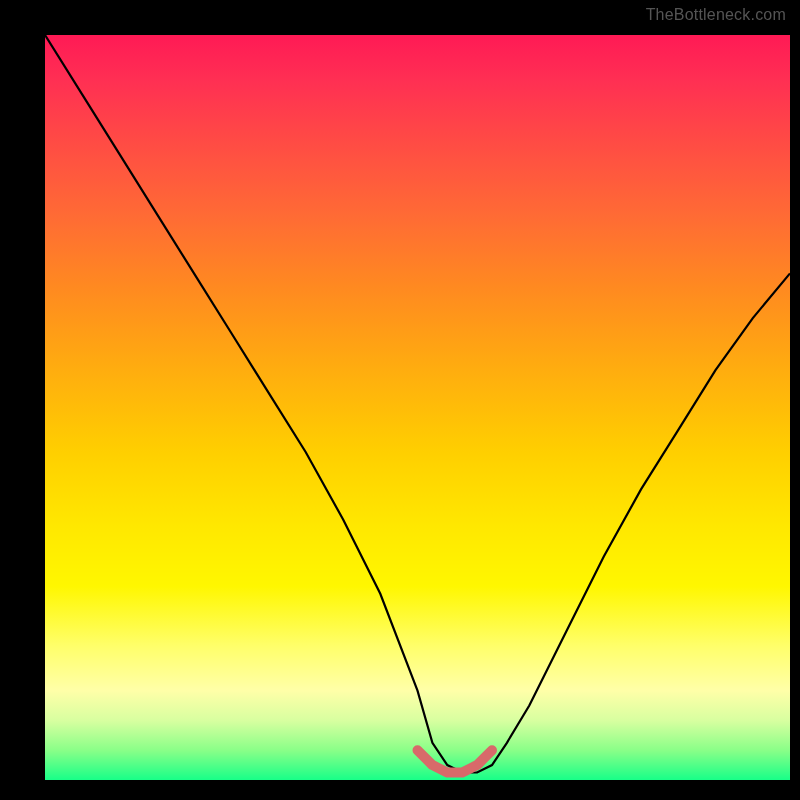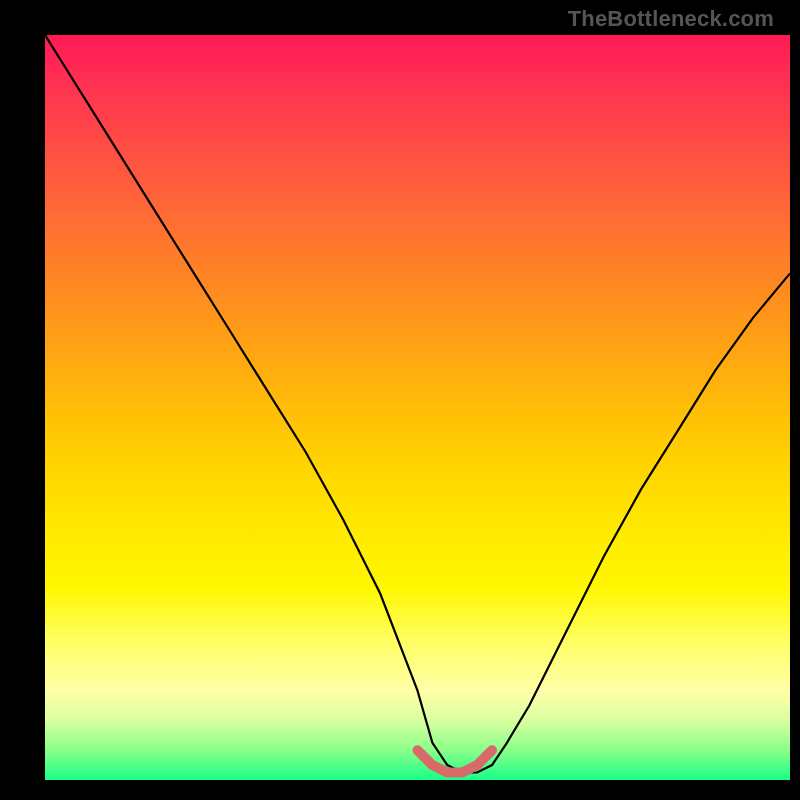--- a/index.html
+++ b/index.html
@@ -54,24 +54,24 @@
   .curve-svg, .marker-svg {
     position: absolute;
     left: 0;
     top: 0;
     width: 745px;
     height: 745px;
   }
   .watermark {
     position: absolute;
     top: 6px;
-    right: 26px;
+    right: 14px;
     color: #555;
-    font-size: 22px;
-    font-weight: 700;
+    font-size: 16px;
+    font-weight: 400;
     letter-spacing: 0.2px;
     user-select: none;
   }
 </style>
 </head>
 <body>
 
 <div class="frame">
 
   <div class="plot-area">

